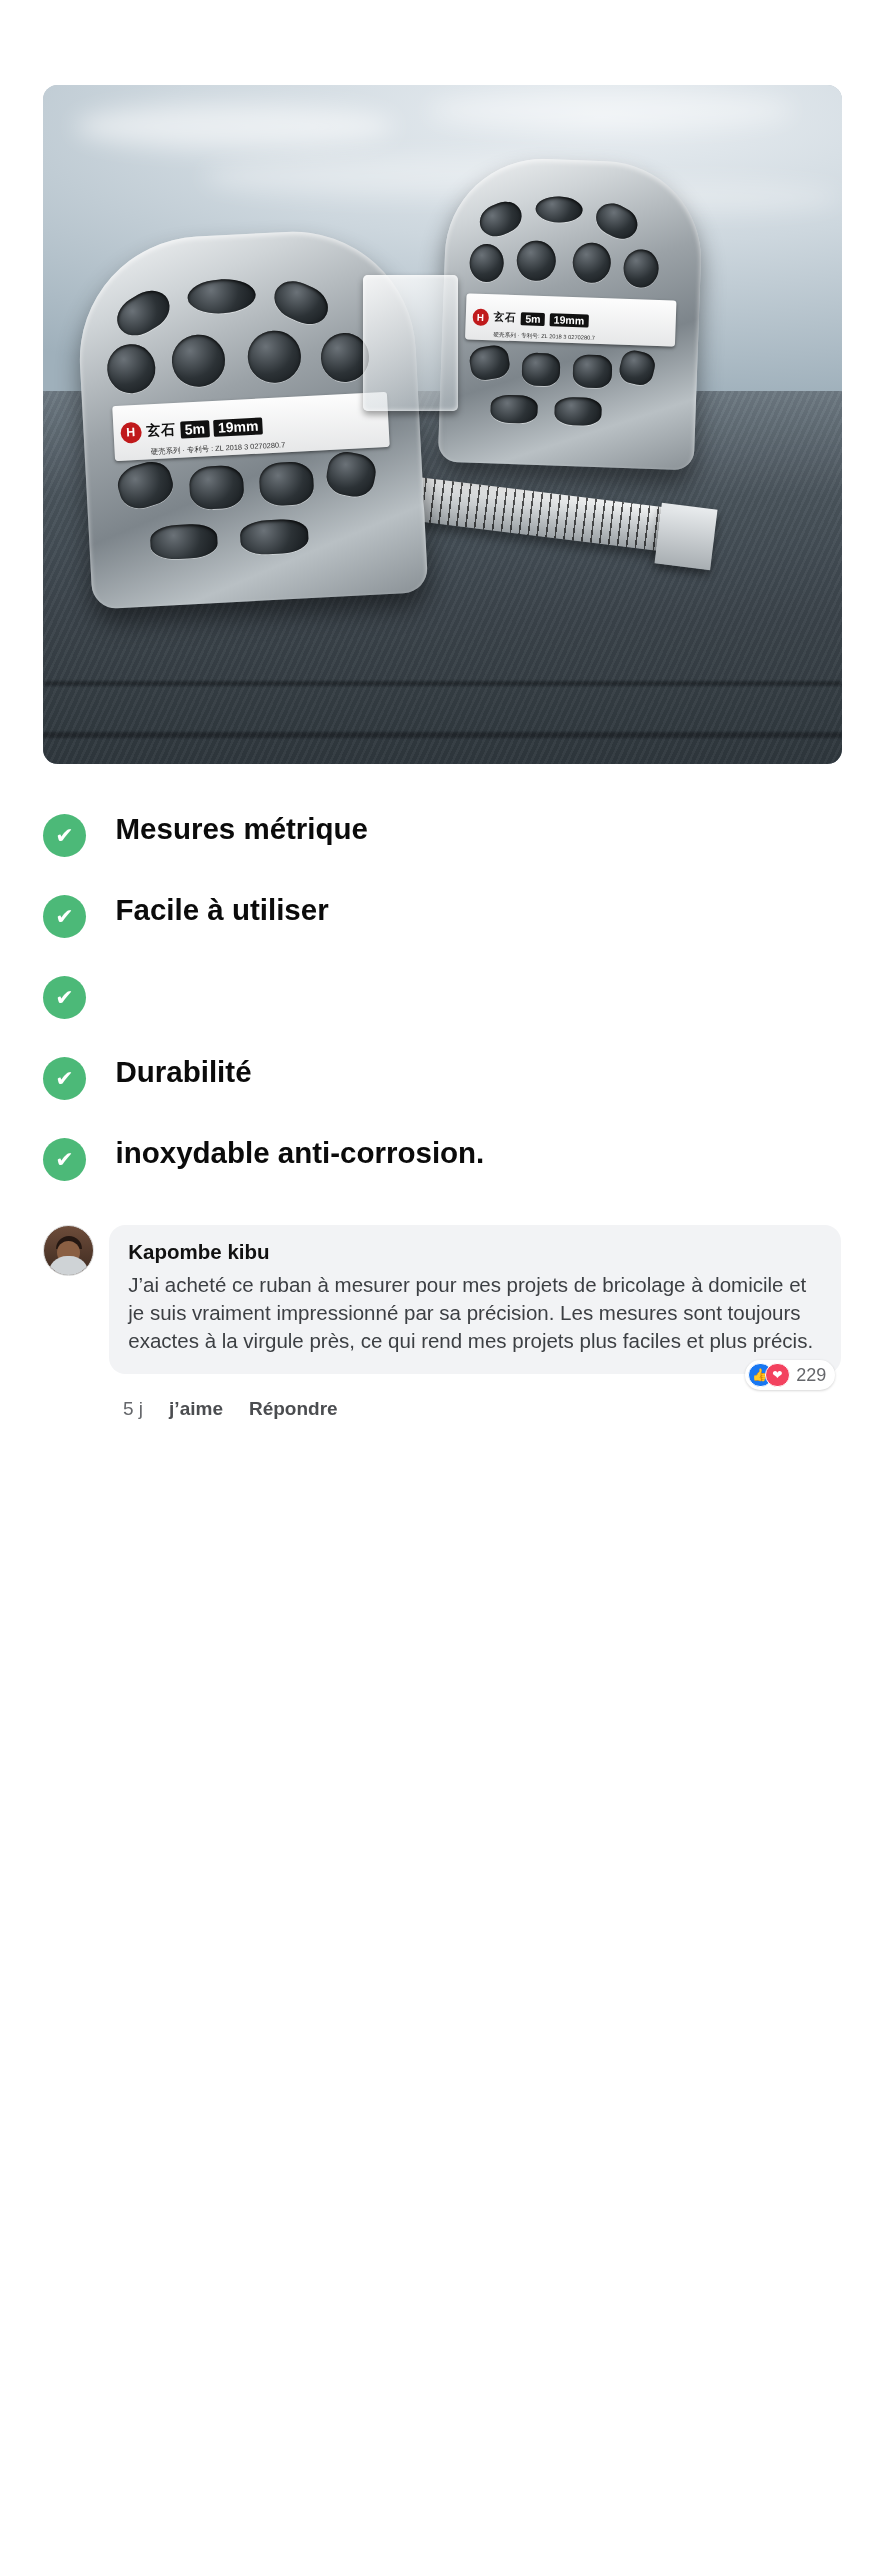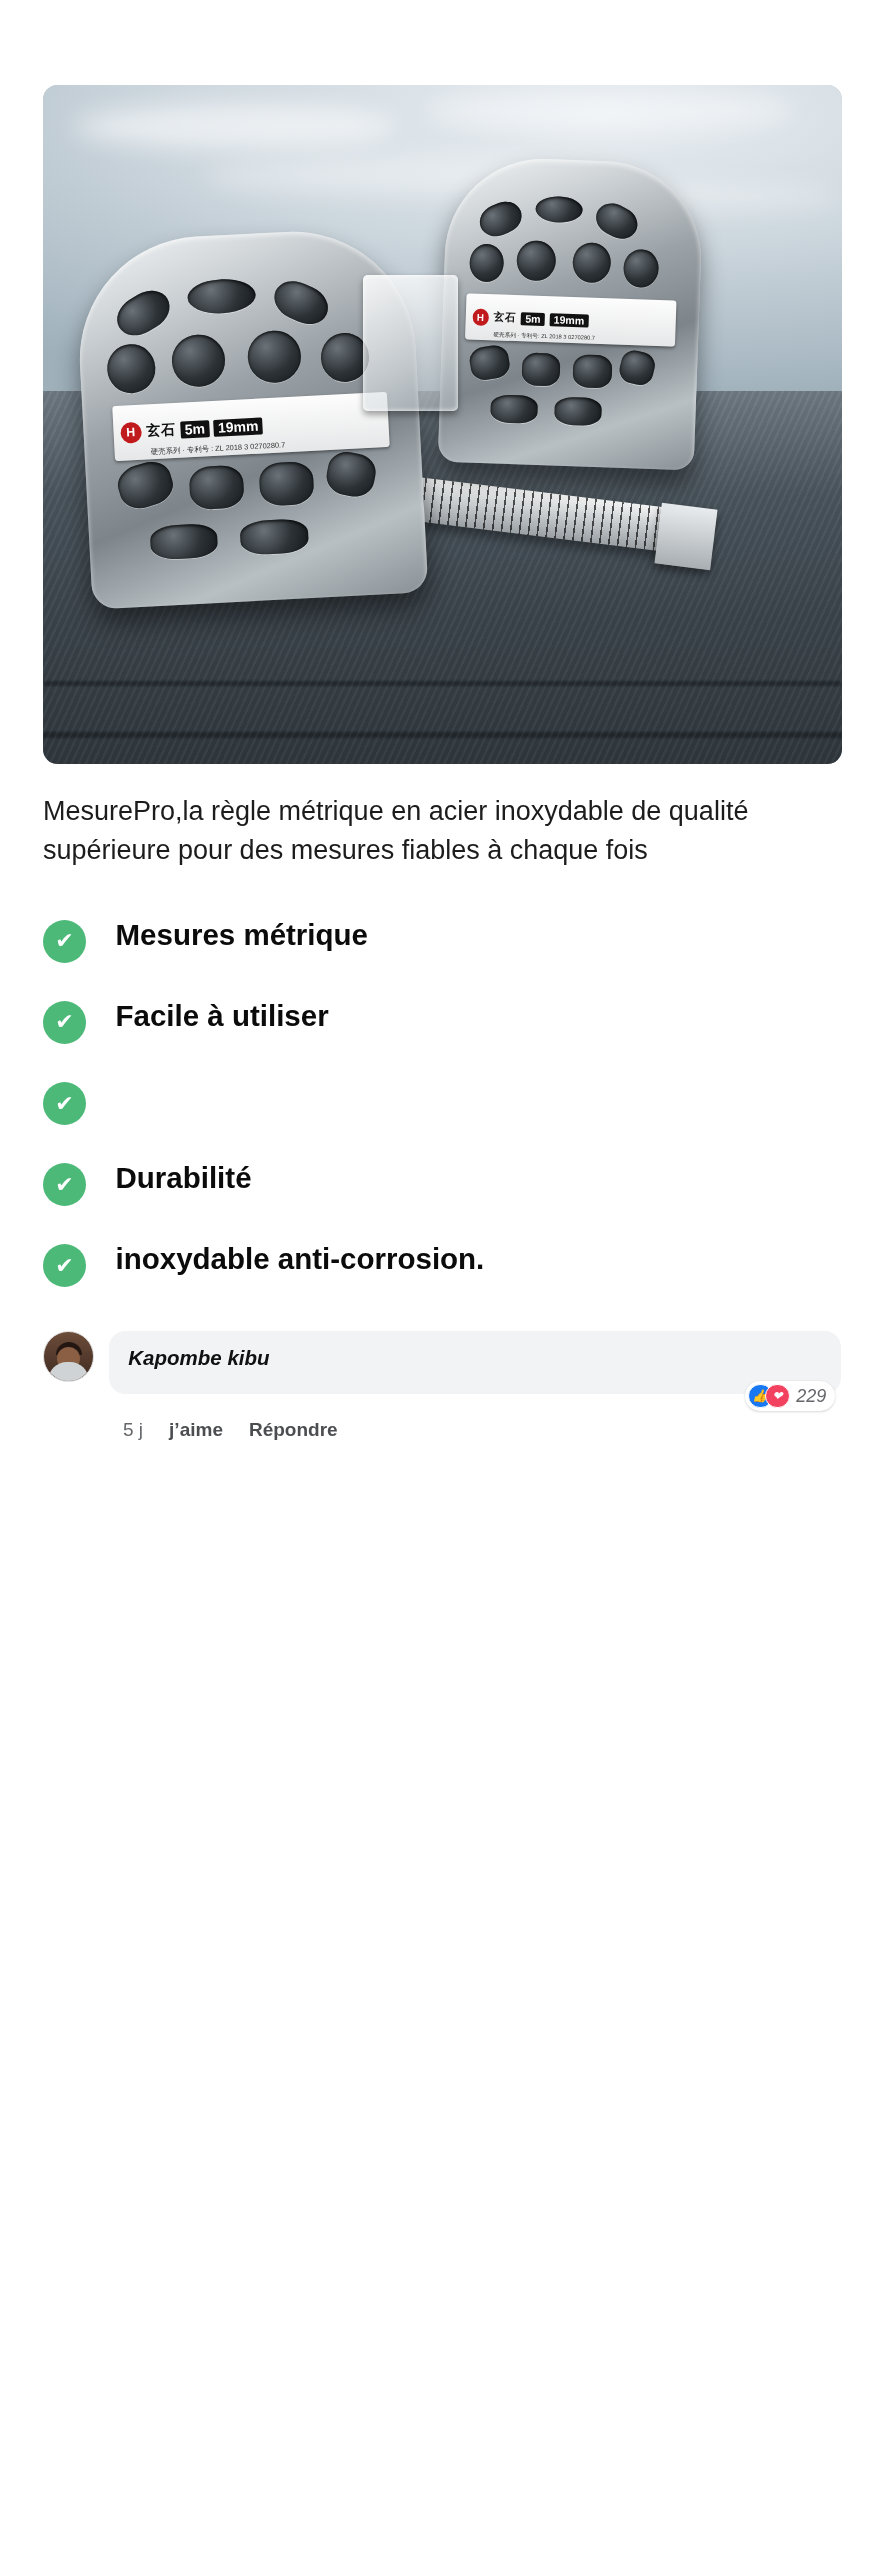--- a/index.html
+++ b/index.html
@@ -266,21 +266,20 @@
     left: 50%; bottom: 0;
     width: 41px; height: 19.6px;
     margin-left: -20.5px;
     border-radius: 20.5px 20.5px 0 0;
     background: #cfd3d6;
   }
   .bubble-wrap {
     margin-left: 14.7px;
     flex: 1 1 auto;
     position: relative;
-    font-style: italic;
   }
   .bubble {
     background: #f2f3f5;
     border-radius: 16.4px;
     padding: 14.7px 19.6px 18px 19.6px;
   }
   .c-name {
     font-size: 20.5px;
     font-weight: bold;
     color: #111;
@@ -393,21 +392,20 @@
         <span class="plate-cn">玄石</span>
         <span class="plate-size">5m</span>
         <span class="plate-size">19mm</span>
         <span class="plate-sub">硬壳系列 · 专利号 : ZL 2018 3 0270280.7</span>
       </div>
     </div>
     <div class="lens"></div>
   </div>
 
 
-  <p class="sub">MesurePro,la règle métrique en acier inoxydable de qualité supérieure pour des mesures fiables à chaque fois</p>
 
   <ul class="features">
     <li>
       <span class="check">✔</span>
       <span class="feature-text">Mesures métrique</span>
     </li>
     <li>
       <span class="check">✔</span>
       <span class="feature-text">Facile à utiliser</span>
     </li>
@@ -426,20 +424,21 @@
 
   <div class="comment">
     <div class="avatar">
       <div class="hair"></div>
       <div class="face"></div>
       <div class="body"></div>
     </div>
     <div class="bubble-wrap">
       <div class="bubble">
         <div class="c-name">Kapombe kibu</div>
+        <div class="c-text">J’ai acheté ce ruban à mesurer pour mes projets de bricolage à domicile et je suis vraiment impressionné par sa précision. Les mesures sont toujours exactes à la virgule près, ce qui rend mes projets plus faciles et plus précis.</div>
       </div>
       <div class="reactions">
         <span class="r-icon r-like">👍</span>
         <span class="r-icon r-love">❤</span>
         <span class="r-count">229</span>
       </div>
     </div>
   </div>
   <div class="meta">
     <span>5 j</span>

